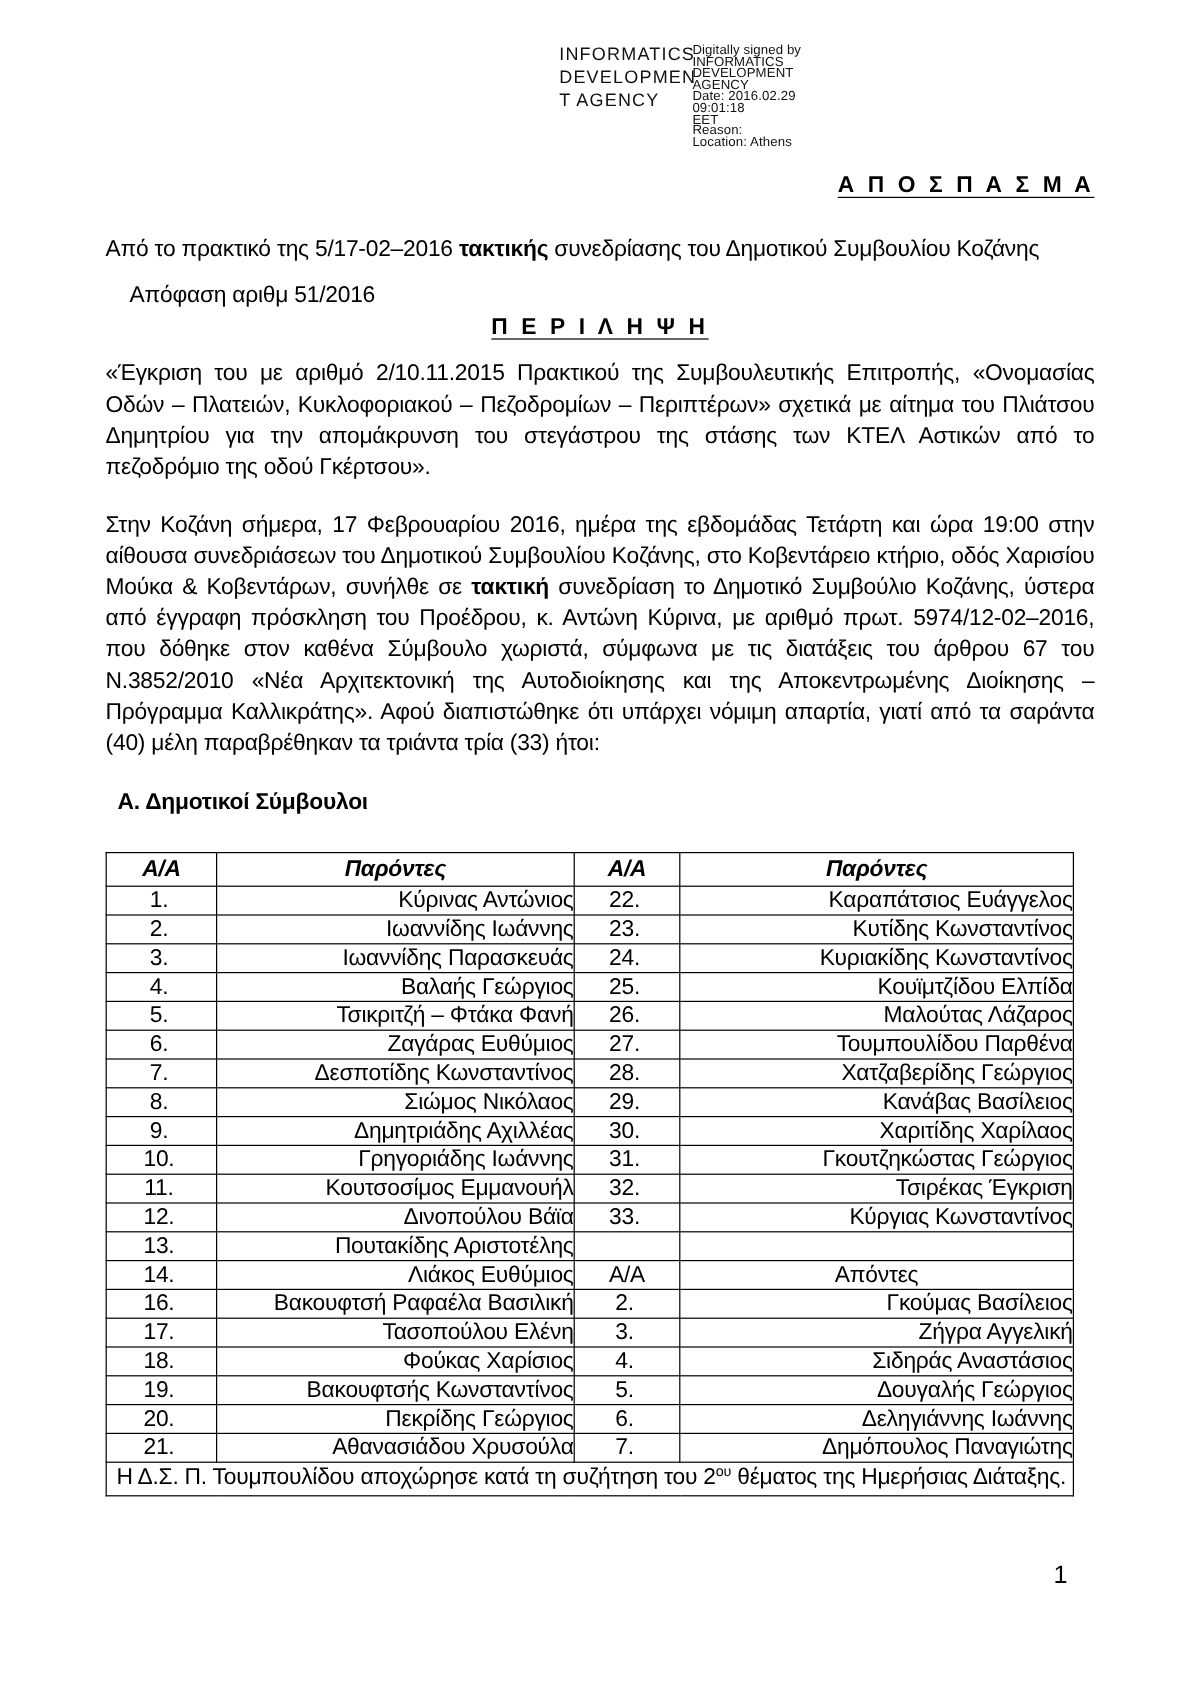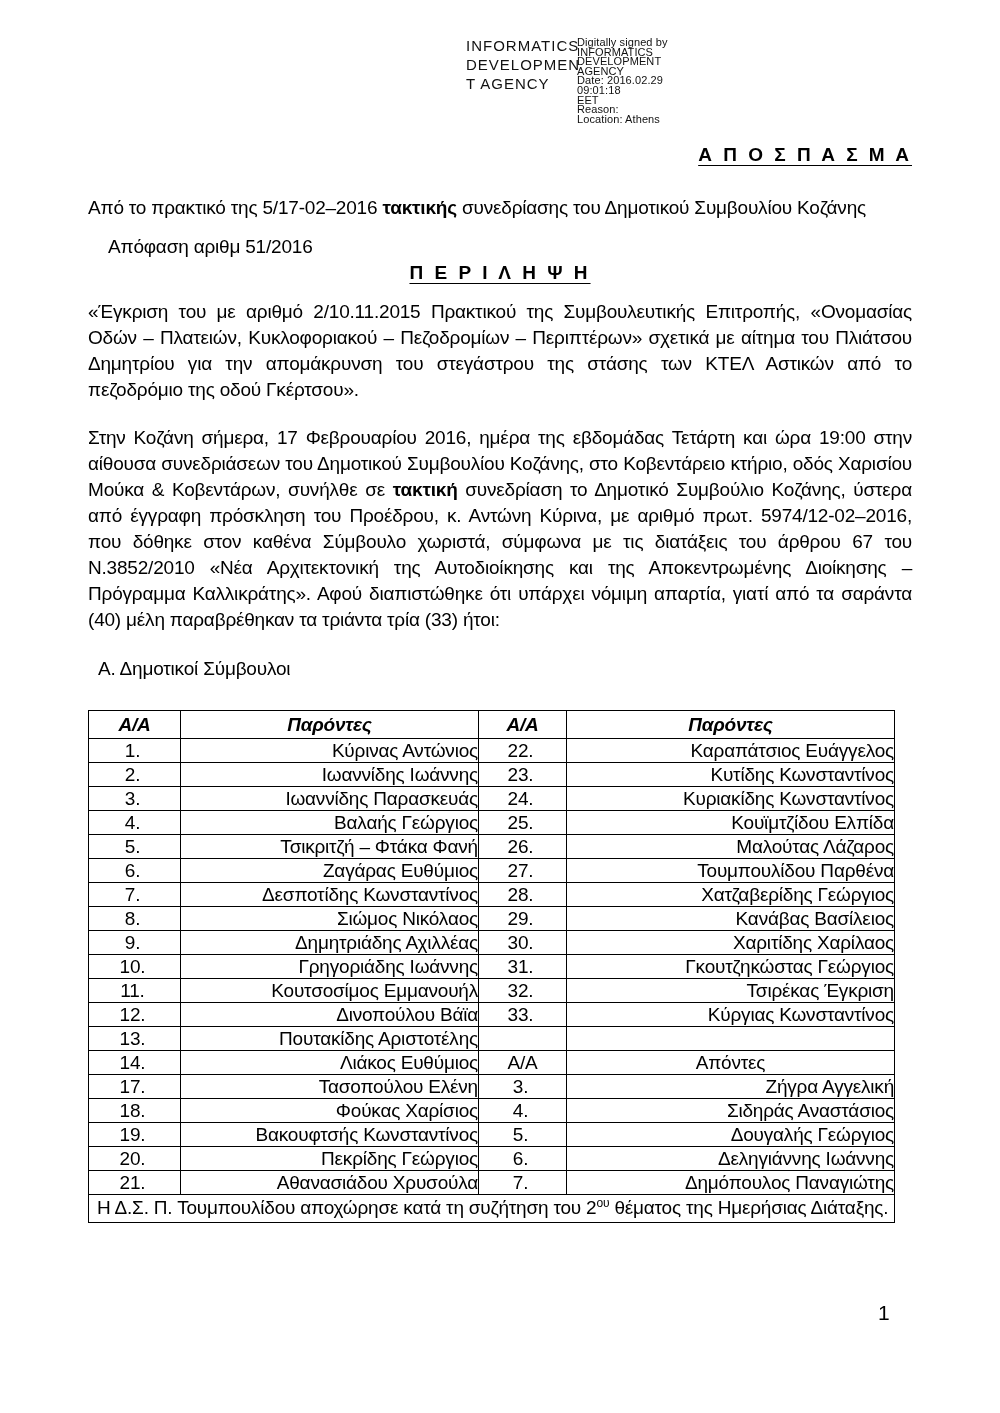--- a/index.html
+++ b/index.html
@@ -40,21 +40,21 @@
   .para { text-align: justify; }
   .p-intro { margin-top: 27px; }
   .decision-no { margin-top: 13px; padding-left: 20px; }
   .summary-heading {
     text-align: center; font-weight: bold; font-size: 19px;
     letter-spacing: 3px; text-decoration: underline;
     text-underline-offset: 4px; margin-top: 0px;
   }
   .p-summary { margin-top: 13px; }
   .p-body { margin-top: 22px; }
-  .section-heading { font-weight: normal; margin-top: 23px; padding-left: 10px; }
+  .section-heading { font-weight: bold; margin-top: 23px; padding-left: 10px; }
   .bold { font-weight: bold; }
 
   
   table.members {
     margin-top: 28px;
     width: 806px;
     border-collapse: collapse;
     table-layout: fixed;
   }
   table.members td, table.members th {
@@ -215,20 +215,26 @@
             <td class="num"></td>
             <td class="name"></td>
           </tr>
           <tr>
             <td class="num">14.</td>
             <td class="name">Λιάκος Ευθύμιος</td>
             <td class="mid-header">Α/Α</td>
             <td class="mid-header">Απόντες</td>
           </tr>
           <tr>
+            <td class="num">16.</td>
+            <td class="name">Βακουφτσή Ραφαέλα Βασιλική</td>
+            <td class="num">2.</td>
+            <td class="name">Γκούμας Βασίλειος</td>
+          </tr>
+          <tr>
             <td class="num">17.</td>
             <td class="name">Τασοπούλου Ελένη</td>
             <td class="num">3.</td>
             <td class="name">Ζήγρα Αγγελική</td>
           </tr>
           <tr>
             <td class="num">18.</td>
             <td class="name">Φούκας Χαρίσιος</td>
             <td class="num">4.</td>
             <td class="name">Σιδηράς Αναστάσιος</td>

